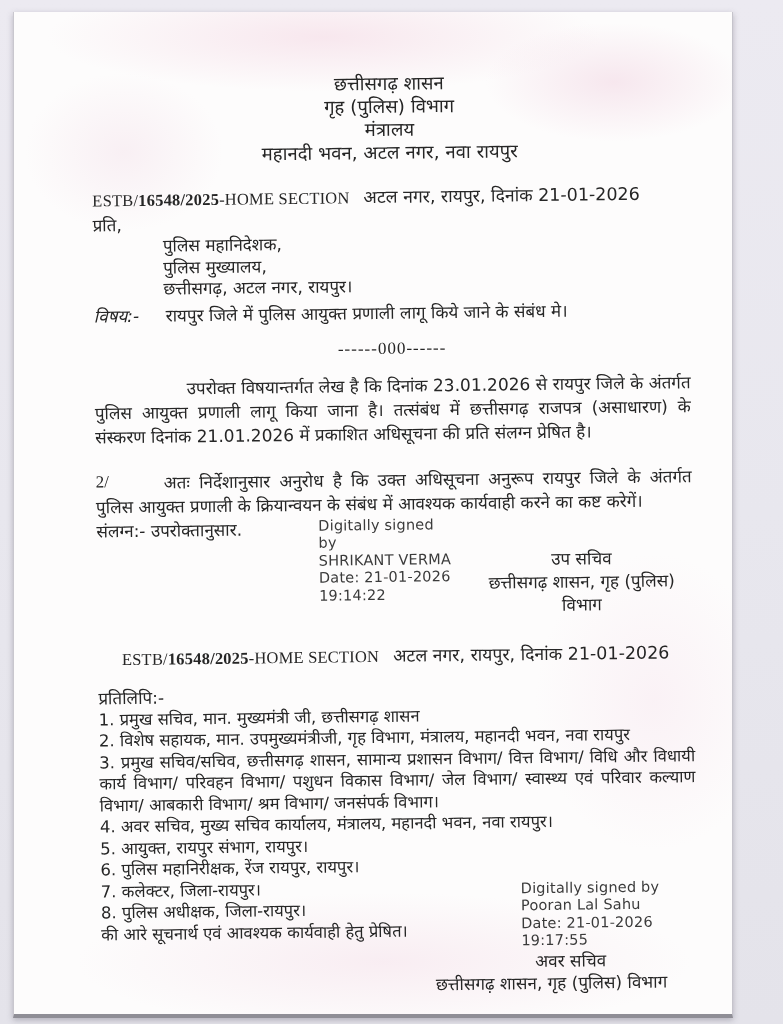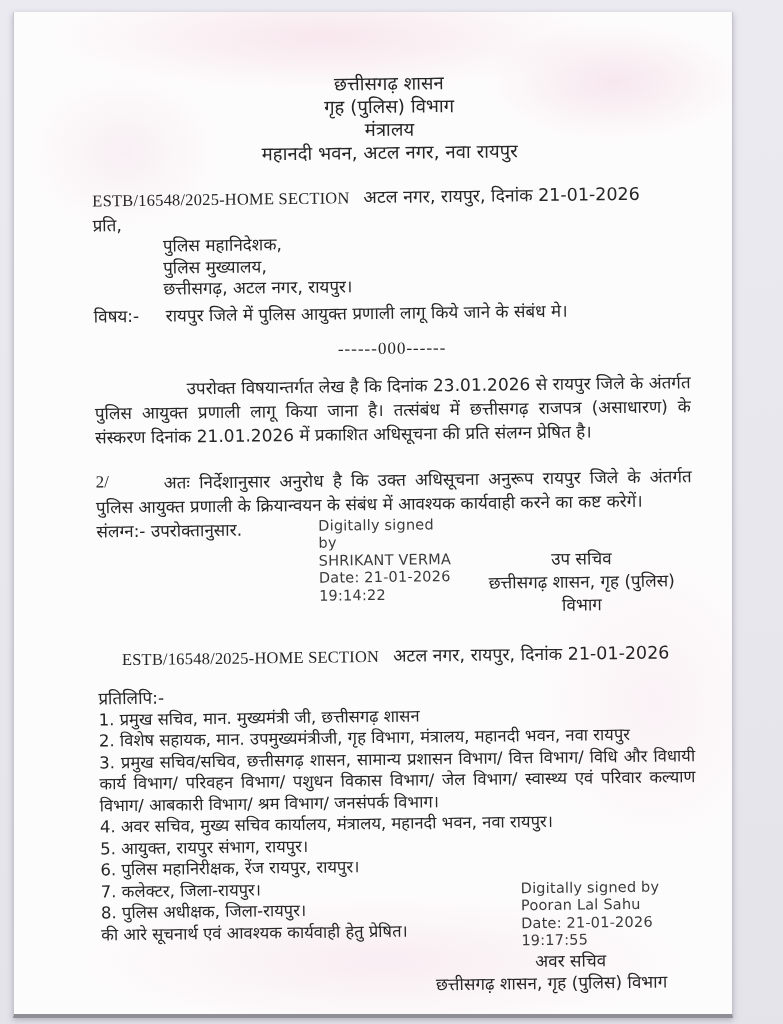--- a/index.html
+++ b/index.html
@@ -33,26 +33,26 @@
 
   .content{
     position:absolute;left:0;top:0;width:100%;
     padding:60px 46px 0 76px;box-sizing:border-box;
     transform:rotate(-0.7deg);transform-origin:50% 0;
     font-size:17px;line-height:22px;
   }
   .header{text-align:center;font-weight:500;line-height:23px;font-size:18.5px;}
   .refline{display:flex;align-items:baseline;margin-top:22px;white-space:nowrap;}
   .ref-left{font-family:"Liberation Serif",serif;font-size:16.5px;letter-spacing:.2px;}
-  .ref-left b{font-weight:normal;}
+  .ref-left b{font-weight:bold;}
   .ref-right{margin-left:14px;font-size:17.5px;}
   .to-label{margin-top:2px;}
   .addressee{margin-left:70px;line-height:21.5px;}
   .subject-row{display:flex;margin-top:4px;}
-  .subject-label{flex:0 0 72px;}
+  .subject-label{flex:0 0 72px;font-style:italic;}
   .divider{text-align:center;margin-top:14px;font-family:"Liberation Serif",serif;font-size:17px;letter-spacing:1px;}
   .para{margin:0;text-align:justify;line-height:24px;}
   .para1{margin-top:14px;text-indent:92px;}
   .para2-wrap{position:relative;margin-top:22px;}
   .para-num{position:absolute;left:0;top:0;font-family:"Liberation Serif",serif;}
   .para2{text-indent:68px;}
   .sig1-row{display:flex;margin-top:1px;}
   .enclosure{flex:0 0 222px;}
   .digital-sig{font-size:14.5px;line-height:17.5px;color:#3b3b3b;letter-spacing:.2px;}
   .sig1-desig{margin-left:18px;margin-top:33px;text-align:center;line-height:23px;}

